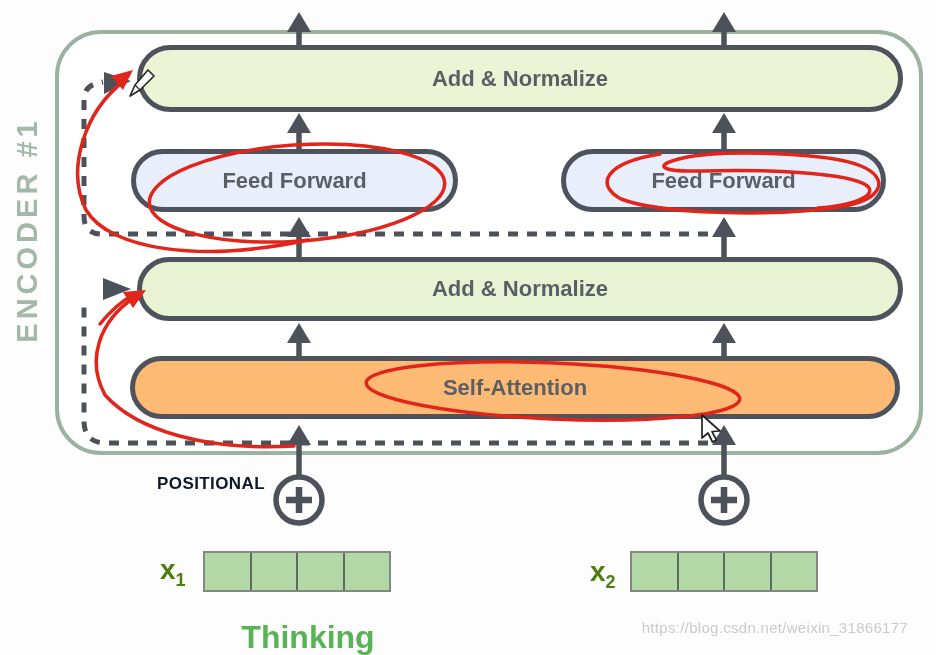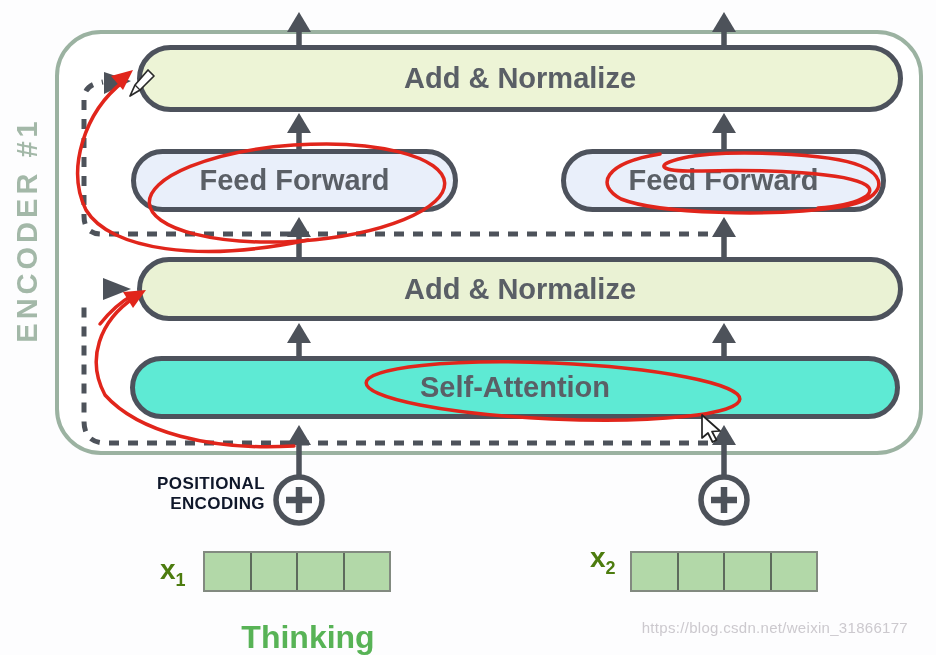--- a/index.html
+++ b/index.html
@@ -17,46 +17,46 @@
   #encoder-label{
     left:-88px;top:213px;width:232px;height:34px;
     transform:rotate(-90deg);transform-origin:center;
     color:#a3b8a8;font-size:29px;font-weight:bold;letter-spacing:4px;
     text-align:center;z-index:2;white-space:nowrap;
   }
   
   .pill{
     display:flex;align-items:center;justify-content:center;
     border:5px solid #4d525c;box-sizing:border-box;
-    color:#5a5f66;font-size:29px;font-weight:600;z-index:2;
+    color:#5a5f66;font-size:22px;font-weight:600;z-index:2;
     white-space:nowrap;
   }
   #box-add-norm-top{left:137px;top:45px;width:766px;height:67px;border-radius:34px;background:#edf4d6;}
   #box-ff-left{left:131px;top:149px;width:327px;height:63px;border-radius:32px;background:#e9effa;}
   #box-ff-right{left:561px;top:149px;width:325px;height:63px;border-radius:32px;background:#e9effa;}
   #box-add-norm-mid{left:137px;top:257px;width:766px;height:64px;border-radius:32px;background:#eaf2d4;}
-  #box-self-attention{left:130px;top:356px;width:770px;height:63px;border-radius:32px;background:#5eead4;}
+  #box-self-attention{left:130px;top:356px;width:770px;height:63px;border-radius:32px;background:#fdba74;}
   svg.layer{left:0;top:0;z-index:1;pointer-events:none;}
   #annotation-layer{z-index:4;}
   
   #pos-enc{
     left:100px;top:474px;width:165px;text-align:right;
     color:#0f172a;font-size:17px;font-weight:600;line-height:20px;
     letter-spacing:0.4px;z-index:2;
   }
   
   .emb-row{display:flex;width:188px;height:41px;border:2px solid #828a80;box-sizing:border-box;z-index:2;}
   .emb-cell{flex:1;background:#b2d8a8;border-right:2px solid #5d6b5c;}
   .emb-cell:last-child{border-right:none;}
   #emb-row-1{left:203px;top:551px;}
   #emb-row-2{left:630px;top:551px;}
   .x-label{color:#4d7c0f;font-size:28px;font-weight:bold;z-index:2;}
   .x-label sub{font-size:18px;}
   #x1-label{left:160px;top:554px;}
-  #x2-label{left:590px;top:542px;}
+  #x2-label{left:590px;top:556px;}
   .word-label{
     width:220px;text-align:center;color:#58b356;
     font-size:32px;font-weight:bold;z-index:2;
   }
   #word-thinking{left:198px;top:603px;margin-top:16px;}
   #word-machines{left:613px;top:603px;}
   #watermark{
     left:478px;top:619px;width:430px;text-align:right;
     color:rgba(201,198,203,0.95);font-size:15px;z-index:6;
     letter-spacing:0.3px;
@@ -134,21 +134,20 @@
     <span>Add &amp; Normalize</span>
   </div>
   <div class="abs pill" id="box-self-attention">
     <span>Self-Attention</span>
   </div>
 
   <div class="abs" id="encoder-label">ENCODER #1</div>
 
   <div class="abs" id="pos-enc">
     <div>POSITIONAL</div>
-    <div>ENCODING</div>
   </div>
 
   <div class="abs x-label" id="x1-label">
     <span>x</span><sub>1</sub>
   </div>
   <div class="abs emb-row" id="emb-row-1">
     <div class="emb-cell"></div>
     <div class="emb-cell"></div>
     <div class="emb-cell"></div>
     <div class="emb-cell"></div>

